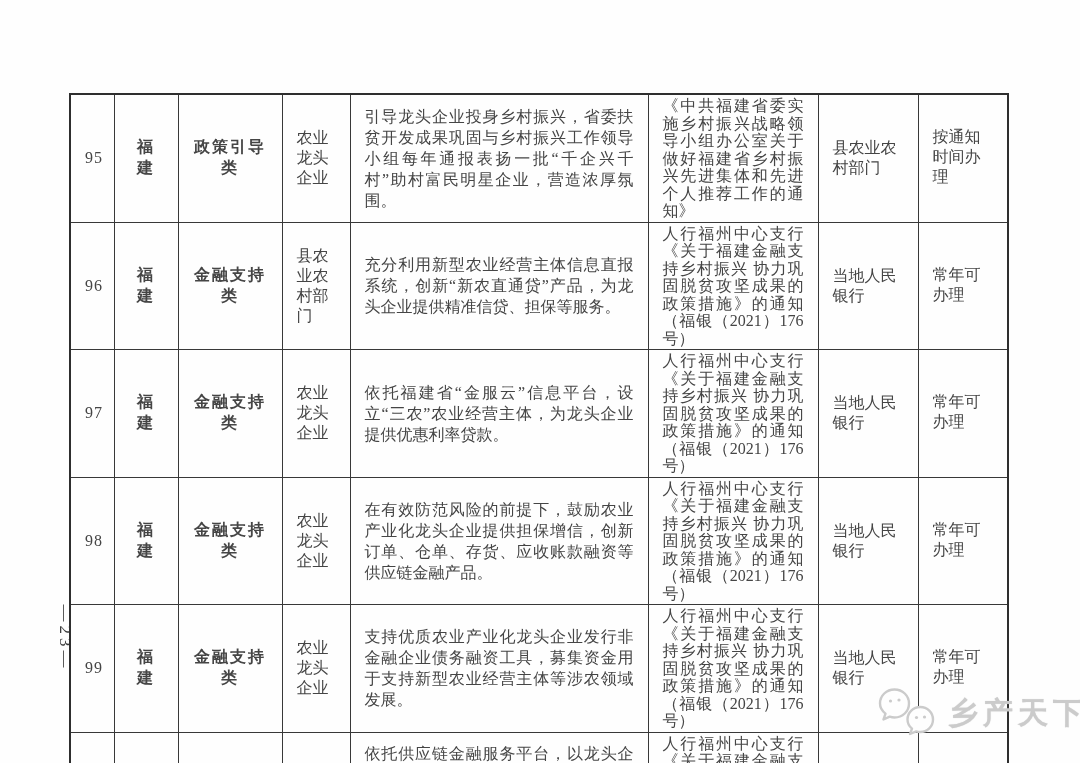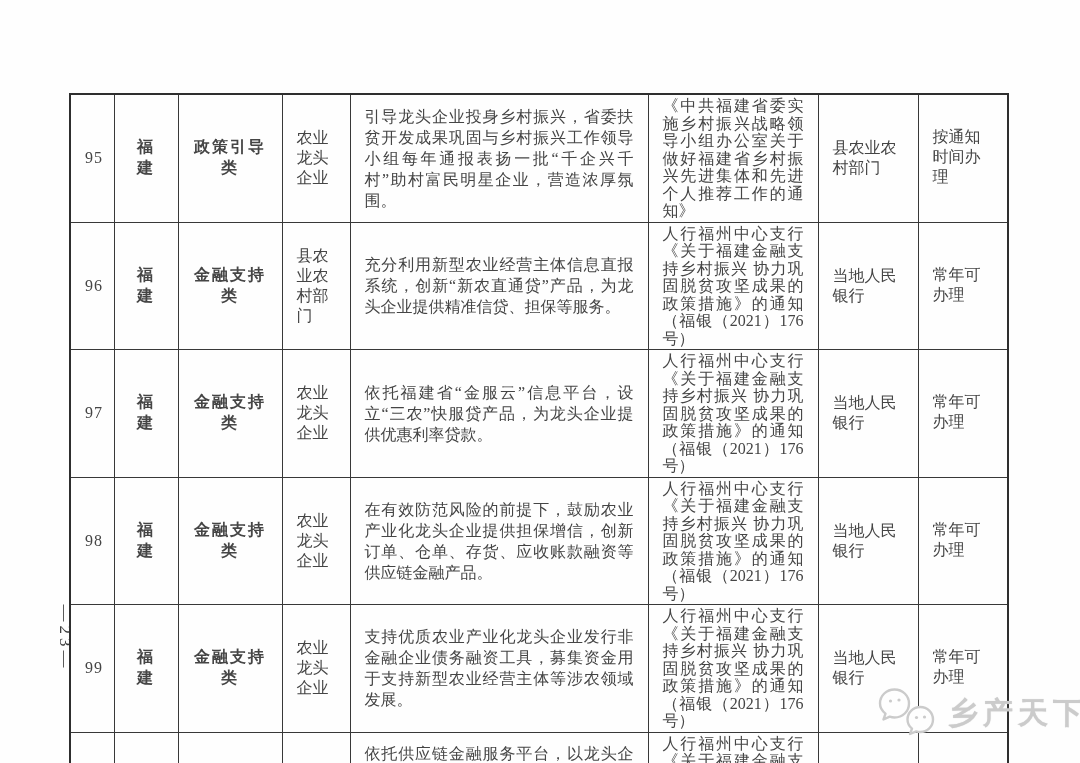--- a/index.html
+++ b/index.html
@@ -113,21 +113,21 @@
         <td class="c-measure">充分利用新型农业经营主体信息直报系统，创新“新农直通贷”产品，为龙头企业提供精准信贷、担保等服务。</td>
         <td class="c-basis">人行福州中心支行《关于福建金融支持乡村振兴 协力巩固脱贫攻坚成果的政策措施》的通知（福银（2021）176号）</td>
         <td class="c-dept">当地人民银行</td>
         <td class="c-time">常年可办理</td>
       </tr>
       <tr class="r3">
         <td class="c-no">97</td>
         <td class="c-province">福建</td>
         <td class="c-category">金融支持类</td>
         <td class="c-subject">农业龙头企业</td>
-        <td class="c-measure">依托福建省“金服云”信息平台，设立“三农”快服贷产品，为龙头企业提供优惠利率贷款。</td>
+        <td class="c-measure">依托福建省“金服云”信息平台，设立“三农”农业经营主体，为龙头企业提供优惠利率贷款。</td>
         <td class="c-basis">人行福州中心支行《关于福建金融支持乡村振兴 协力巩固脱贫攻坚成果的政策措施》的通知（福银（2021）176号）</td>
         <td class="c-dept">当地人民银行</td>
         <td class="c-time">常年可办理</td>
       </tr>
       <tr class="r4">
         <td class="c-no">98</td>
         <td class="c-province">福建</td>
         <td class="c-category">金融支持类</td>
         <td class="c-subject">农业龙头企业</td>
         <td class="c-measure">在有效防范风险的前提下，鼓励农业产业化龙头企业提供担保增信，创新订单、仓单、存货、应收账款融资等供应链金融产品。</td>

